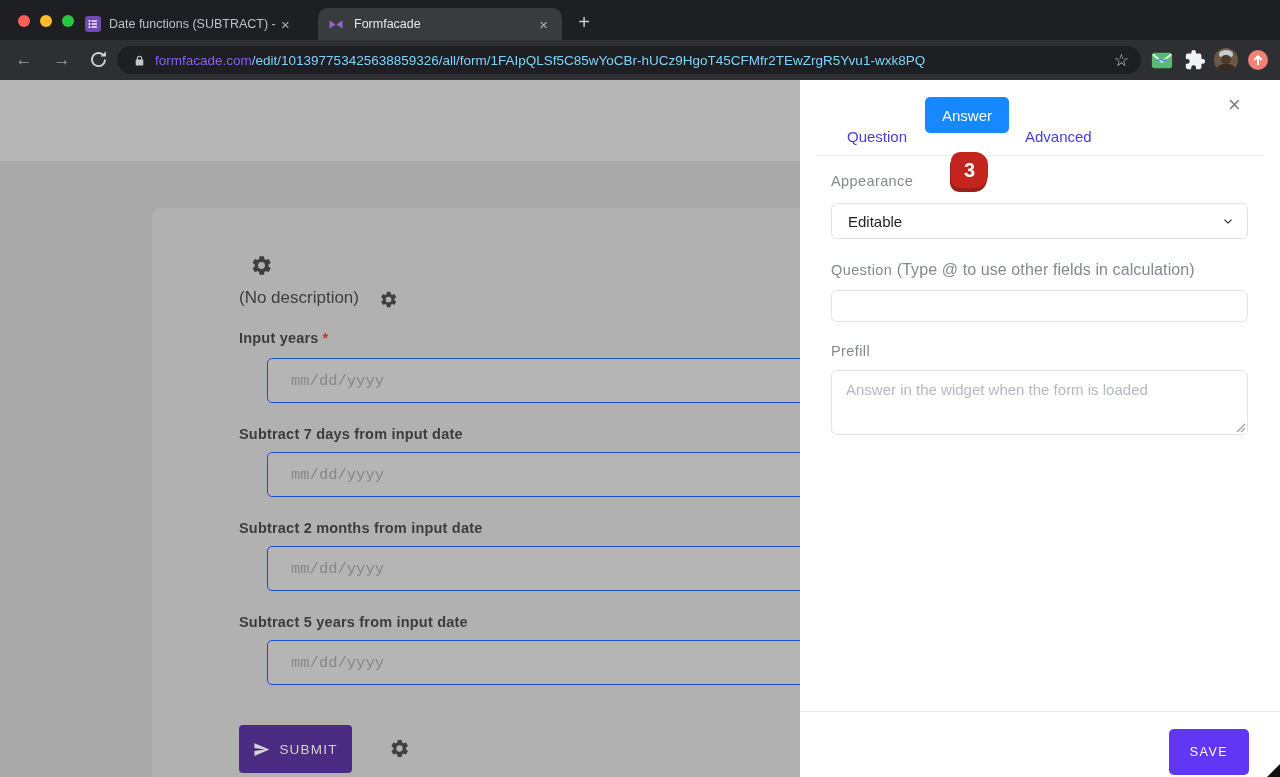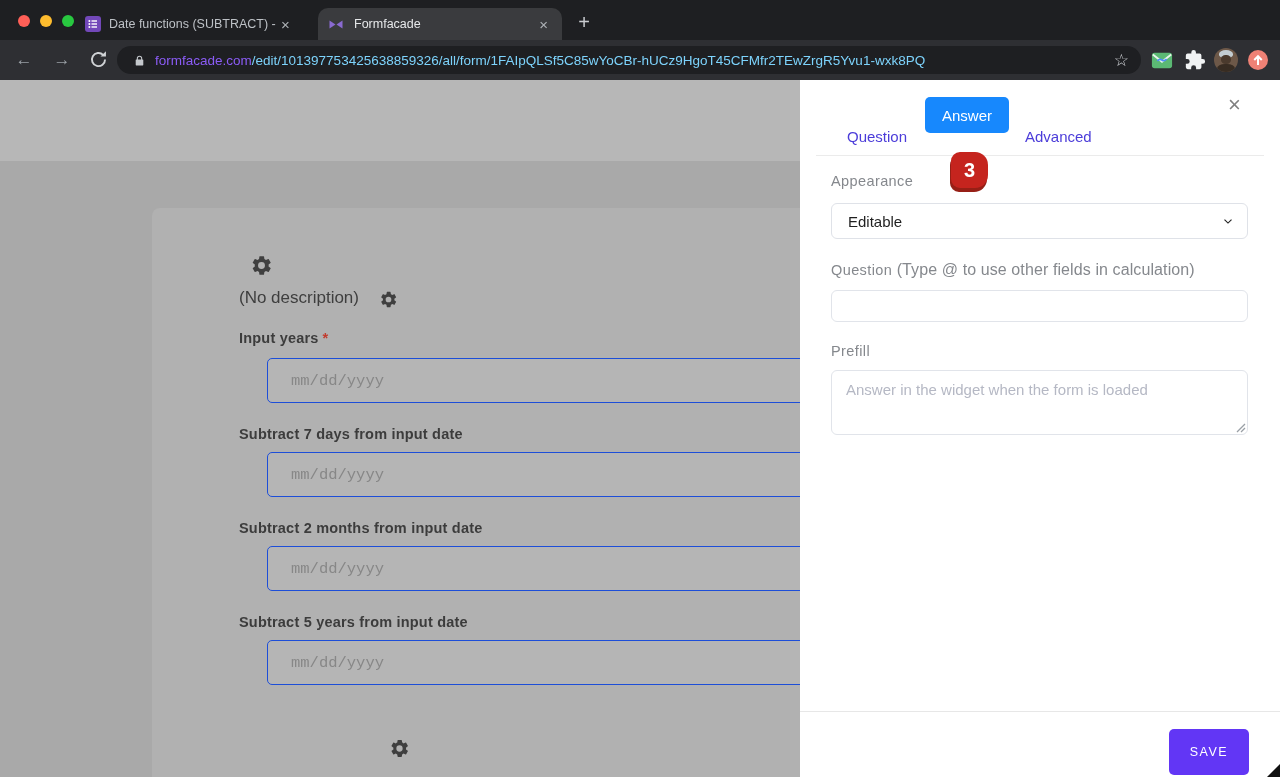--- a/index.html
+++ b/index.html
@@ -181,20 +181,26 @@
 
     <div class="f-label" style="top:218px">Subtract 7 days from input date</div>
     <input class="date-input" style="top: 244px;" placeholder="mm/dd/yyyy">
 
     <div class="f-label" style="top:312px">Subtract 2 months from input date</div>
     <input class="date-input" style="top: 338px;" placeholder="mm/dd/yyyy">
 
     <div class="f-label" style="top:406px">Subtract 5 years from input date</div>
     <input class="date-input" style="top: 432px;" placeholder="mm/dd/yyyy">
 
+    <button class="submit-btn">
+      <svg viewBox="0 0 24 24" style="width:17px;height:17px">
+          <path d="M2.01 21L23 12 2.01 3 2 10l15 2-15 2z" fill="#d6d6d6"></path>
+        </svg>
+      <span>SUBMIT</span>
+    </button>
     <svg class="submit-gear" viewBox="0 0 24 24">
       <path class="gear-dark" d="M19.4 13c.04-.32.06-.66.06-1s-.02-.68-.07-1l2.03-1.58a.5.5 0 0 0 .12-.64l-1.92-3.32a.5.5 0 0 0-.61-.22l-2.39.96c-.5-.38-1.03-.7-1.62-.94L14.64 2.7a.5.5 0 0 0-.5-.42h-3.84a.5.5 0 0 0-.5.42l-.36 2.54c-.59.24-1.13.57-1.62.94l-2.39-.96a.5.5 0 0 0-.61.22L2.9 8.76a.5.5 0 0 0 .12.64L5.05 11c-.05.32-.08.66-.08 1s.03.68.08 1l-2.03 1.58a.5.5 0 0 0-.12.64l1.92 3.32c.14.24.42.34.61.22l2.39-.96c.5.38 1.03.7 1.62.94l.36 2.54c.04.24.25.42.5.42h3.84c.25 0 .46-.18.5-.42l.36-2.54c.59-.24 1.13-.56 1.62-.94l2.39.96c.23.09.47 0 .61-.22l1.92-3.32a.5.5 0 0 0-.12-.64L19.4 13zM12 15.6A3.6 3.6 0 1 1 12 8.4a3.6 3.6 0 0 1 0 7.2z"></path>
     </svg>
   </div>
 
   <div class="panel">
     <span class="ptab ptab-question">Question</span>
     <span class="ptab-answer">Answer</span>
     <span class="ptab ptab-advanced">Advanced</span>
     <span class="panel-close">×</span>

